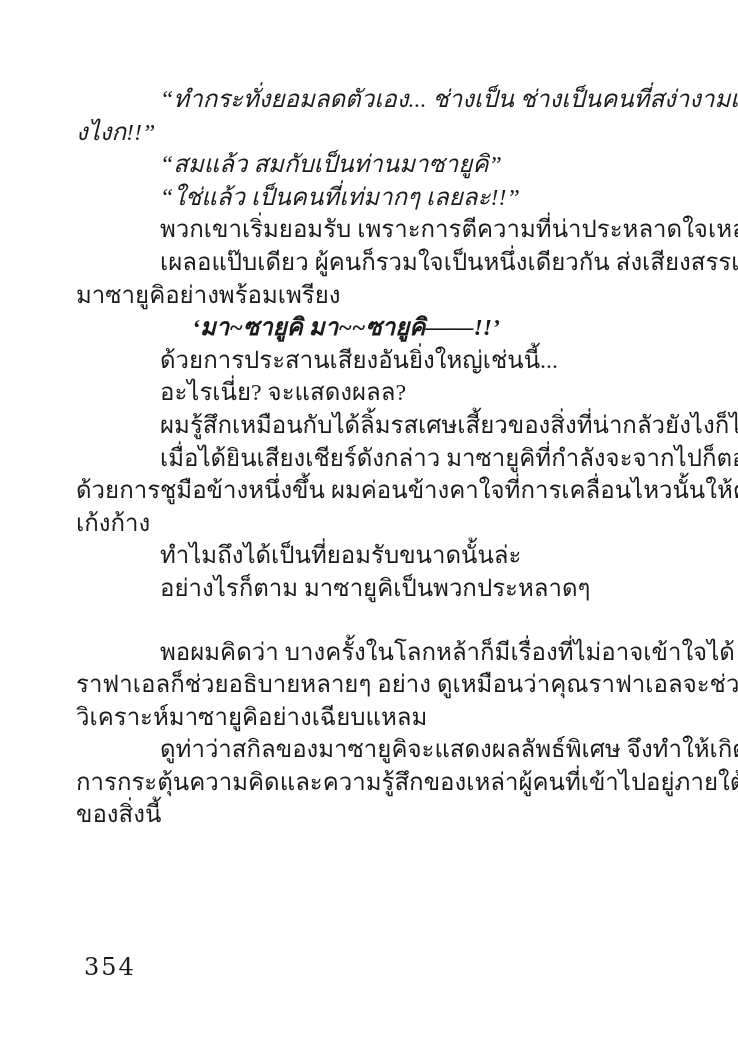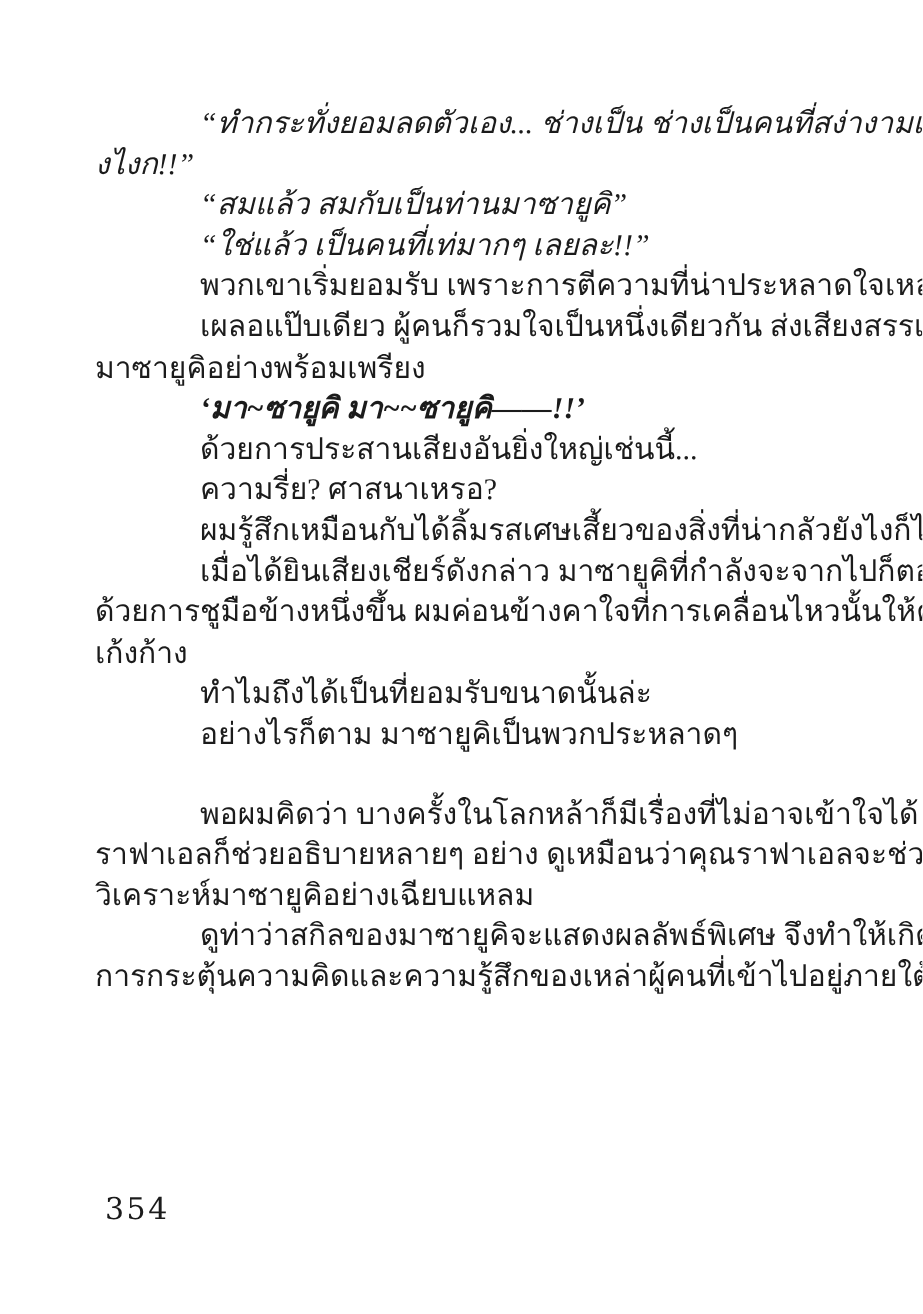--- a/index.html
+++ b/index.html
@@ -25,21 +25,21 @@
     line-height: 32.6px;
   }
   .section { margin: 0; }
   .section + .section { margin-top: 31px; }
   .line {
     white-space: nowrap;
     height: 32.6px;
   }
   .line.indent { padding-left: 84px; }
   .line.italic { font-style: italic; }
-  .line.bold-italic { font-style: italic; font-weight: 700; }
+  .line.bold-italic { font-style: italic; font-weight: 700; margin-left: 32px; }
   .page-number {
     position: absolute;
     left: 84px;
     top: 953px;
     font-size: 24px;
     letter-spacing: 2px;
     font-family: "DejaVu Serif", "Liberation Serif", serif;
     color: #1b1b1b;
     text-align: right;
   }
@@ -52,32 +52,33 @@
       <div class="section">
         <div class="line italic indent">“ทำกระทั่งยอมลดตัวเอง... ช่างเป็น ช่างเป็นคนที่สง่างามเสียนี่</div>
         <div class="line italic">งไงก!!”</div>
         <div class="line italic indent">“สมแล้ว สมกับเป็นท่านมาซายูคิ”</div>
         <div class="line italic indent">“ใช่แล้ว เป็นคนที่เท่มากๆ เลยละ!!”</div>
         <div class="line regular indent">พวกเขาเริ่มยอมรับ เพราะการตีความที่น่าประหลาดใจเหล่านี้</div>
         <div class="line regular indent">เผลอแป๊บเดียว ผู้คนก็รวมใจเป็นหนึ่งเดียวกัน ส่งเสียงสรรเสริญ</div>
         <div class="line regular">มาซายูคิอย่างพร้อมเพรียง</div>
         <div class="line bold-italic indent">‘มา~ซายูคิ มา~~ซายูคิ——!!’</div>
         <div class="line regular indent">ด้วยการประสานเสียงอันยิ่งใหญ่เช่นนี้...</div>
-        <div class="line regular indent">ความรี่ย? ศาสนาเหรอ?</div>
+        <div class="line regular indent">อะไรเนี่ย? จะแสดงผลล?</div>
         <div class="line regular indent">ผมรู้สึกเหมือนกับได้ลิ้มรสเศษเสี้ยวของสิ่งที่น่ากลัวยังไงก็ไม่รู้</div>
         <div class="line regular indent">เมื่อได้ยินเสียงเชียร์ดังกล่าว มาซายูคิที่กำลังจะจากไปก็ตอบรับ</div>
         <div class="line regular">ด้วยการชูมือข้างหนึ่งขึ้น ผมค่อนข้างคาใจที่การเคลื่อนไหวนั้นให้ความรู้สึก</div>
         <div class="line regular">เก้งก้าง</div>
         <div class="line regular indent">ทำไมถึงได้เป็นที่ยอมรับขนาดนั้นล่ะ</div>
         <div class="line regular indent">อย่างไรก็ตาม มาซายูคิเป็นพวกประหลาดๆ</div>
       </div>
       <div class="section">
       </div>
       <div class="section">
         <div class="line regular indent">พอผมคิดว่า บางครั้งในโลกหล้าก็มีเรื่องที่ไม่อาจเข้าใจได้ คุณ</div>
         <div class="line regular">ราฟาเอลก็ช่วยอธิบายหลายๆ อย่าง ดูเหมือนว่าคุณราฟาเอลจะช่วย</div>
         <div class="line regular">วิเคราะห์มาซายูคิอย่างเฉียบแหลม</div>
         <div class="line regular indent">ดูท่าว่าสกิลของมาซายูคิจะแสดงผลลัพธ์พิเศษ จึงทำให้เกิด</div>
         <div class="line regular">การกระตุ้นความคิดและความรู้สึกของเหล่าผู้คนที่เข้าไปอยู่ภายใต้อิทธิพล</div>
+        <div class="line regular">ของสิ่งนี้</div>
       </div>
     </div>
   <div class="page-number">354</div>
 </div>
 
 </body></html>

